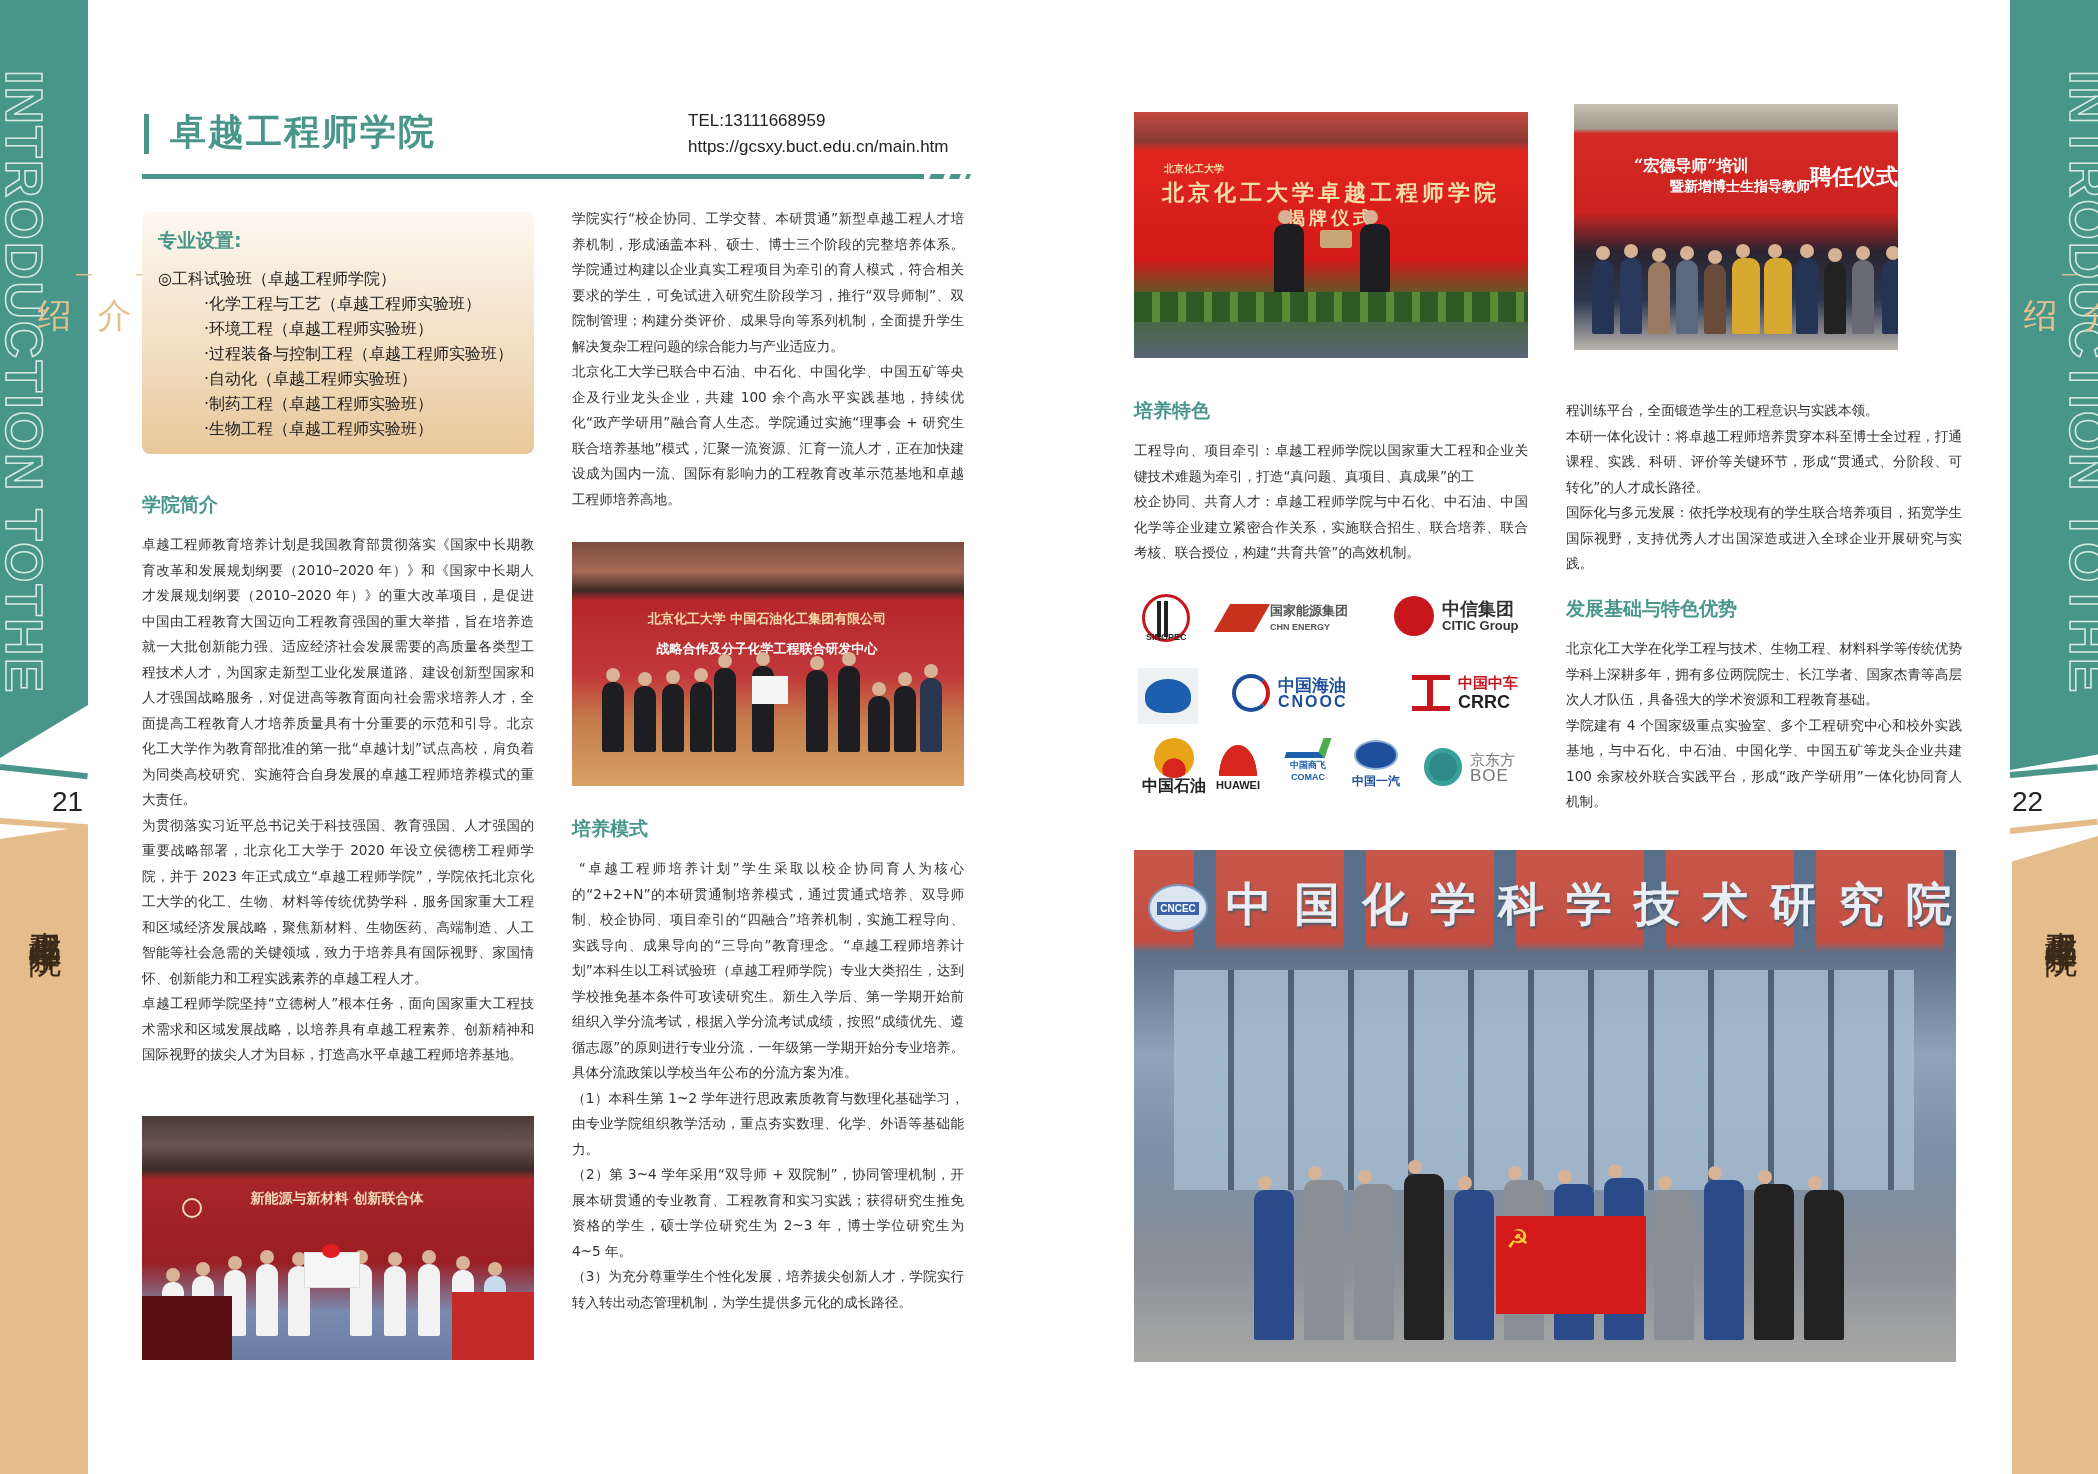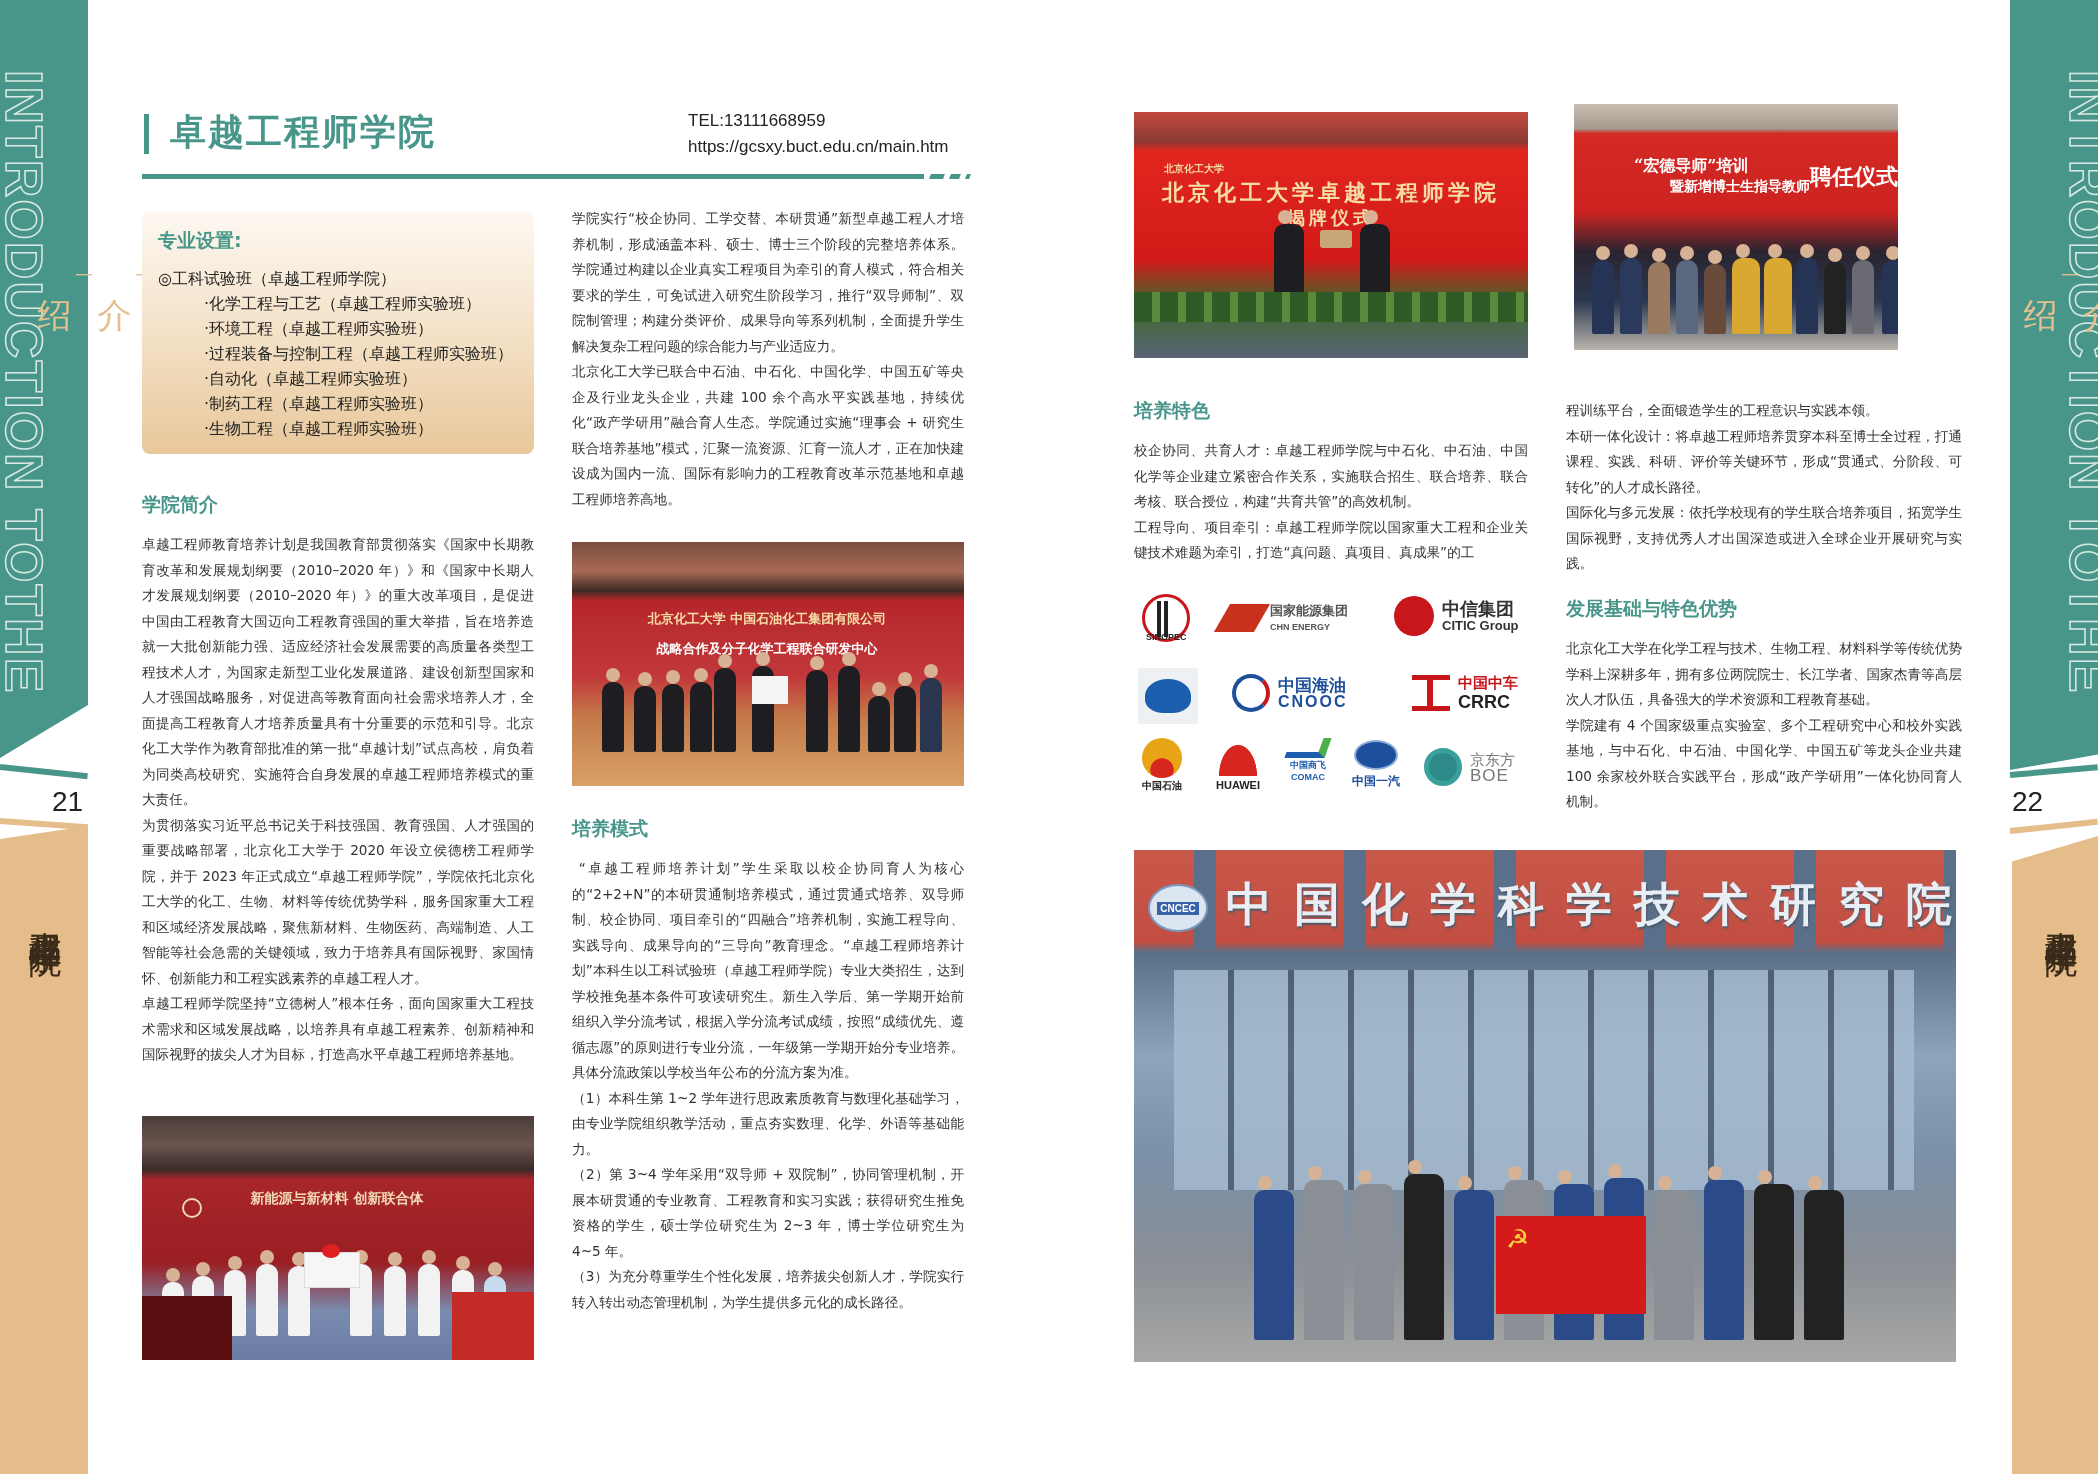--- a/index.html
+++ b/index.html
@@ -167,22 +167,22 @@
   <div class="abs banner-text" style="left:12px;top:66px;width:370px;font-size:22px;letter-spacing:4px;">北京化工大学卓越工程师学院</div>
   <div class="abs banner-text" style="left:12px;top:94px;width:370px;font-size:18px;letter-spacing:4px;">揭牌仪式</div>
   <div class="abs person" style="left:140px;top:112px;bottom:auto;height:78px;width:30px;"></div>
   <div class="abs person" style="left:226px;top:112px;bottom:auto;height:78px;width:30px;"></div>
   <div class="abs" style="left:186px;top:118px;width:32px;height:18px;background:#c8a676;border-radius:3px;"></div>
   <div class="abs" style="left:0;top:180px;width:394px;height:30px;background:repeating-linear-gradient(90deg,#2e5a26 0 18px,#5a8a3a 18px 26px);"></div>
 </div>
 
 <div class="abs sec-heading" style="left:1134px;top:398px;">培养特色</div>
 <div class="abs body-text" style="left:1134px;top:438px;width:394px;">
+  <p>工程导向、项目牵引：卓越工程师学院以国家重大工程和企业关键技术难题为牵引，打造“真问题、真项目、真成果”的工</p>
   <p>校企协同、共育人才：卓越工程师学院与中石化、中石油、中国化学等企业建立紧密合作关系，实施联合招生、联合培养、联合考核、联合授位，构建“共育共管”的高效机制。</p>
-  <p>工程导向、项目牵引：卓越工程师学院以国家重大工程和企业关键技术难题为牵引，打造“真问题、真项目、真成果”的工</p>
 </div>
 
 <div class="abs" style="left:1134px;top:588px;width:400px;height:216px;">
   <div class="logo" style="left:8px;top:6px;">
     <div style="width:48px;height:48px;border-radius:50%;border:3px solid #c8161d;position:relative;">
       <div style="position:absolute;left:12px;top:4px;width:4px;height:36px;background:#222;"></div>
       <div style="position:absolute;left:19px;top:4px;width:4px;height:36px;background:#222;"></div>
     </div>
     <span class="logo-en" style="position:absolute;left:4px;top:36px;font-size:9px;color:#222;">SINOPEC</span>
   </div>
@@ -216,21 +216,21 @@
     <div style="width:38px;height:36px;border:5px solid #c8161d;border-left:none;border-right:none;position:relative;">
       <div style="position:absolute;left:15px;top:-5px;width:6px;height:36px;background:#c8161d;"></div>
     </div>
     <div>
       <div class="logo-cn" style="color:#c8161d;font-size:15px;">中国中车</div>
       <div class="logo-en" style="color:#222;font-size:18px;line-height:20px;">CRRC</div>
     </div>
   </div>
   <div class="logo" style="left:8px;top:150px;flex-direction:column;gap:2px;">
     <div style="width:40px;height:40px;border-radius:50%;background:radial-gradient(circle at 50% 80%,#d7261e 0 30%,#e8a317 32% 100%);"></div>
-    <div class="logo-cn" style="color:#222;font-size:10px;line-height:12px;">中国石油</div>
+    <div class="logo-cn" style="color:#222;font-size:16px;line-height:12px;">中国石油</div>
   </div>
   <div class="logo" style="left:82px;top:152px;flex-direction:column;gap:2px;">
     <div style="width:44px;height:36px;background:radial-gradient(ellipse at 50% 100%,#d7261e 0 60%,transparent 62%);"></div>
     <div class="logo-en" style="color:#222;font-size:11px;">HUAWEI</div>
   </div>
   <div class="logo" style="left:154px;top:150px;flex-direction:column;gap:2px;">
     <div style="width:40px;height:20px;border-bottom:6px solid #1d5fae;border-right:8px solid #4cae4c;transform:skewX(-20deg);"></div>
     <div class="logo-cn" style="color:#1d5fae;font-size:9px;line-height:10px;">中国商飞</div>
     <div class="logo-en" style="color:#1d5fae;font-size:9px;line-height:10px;">COMAC</div>
   </div>

